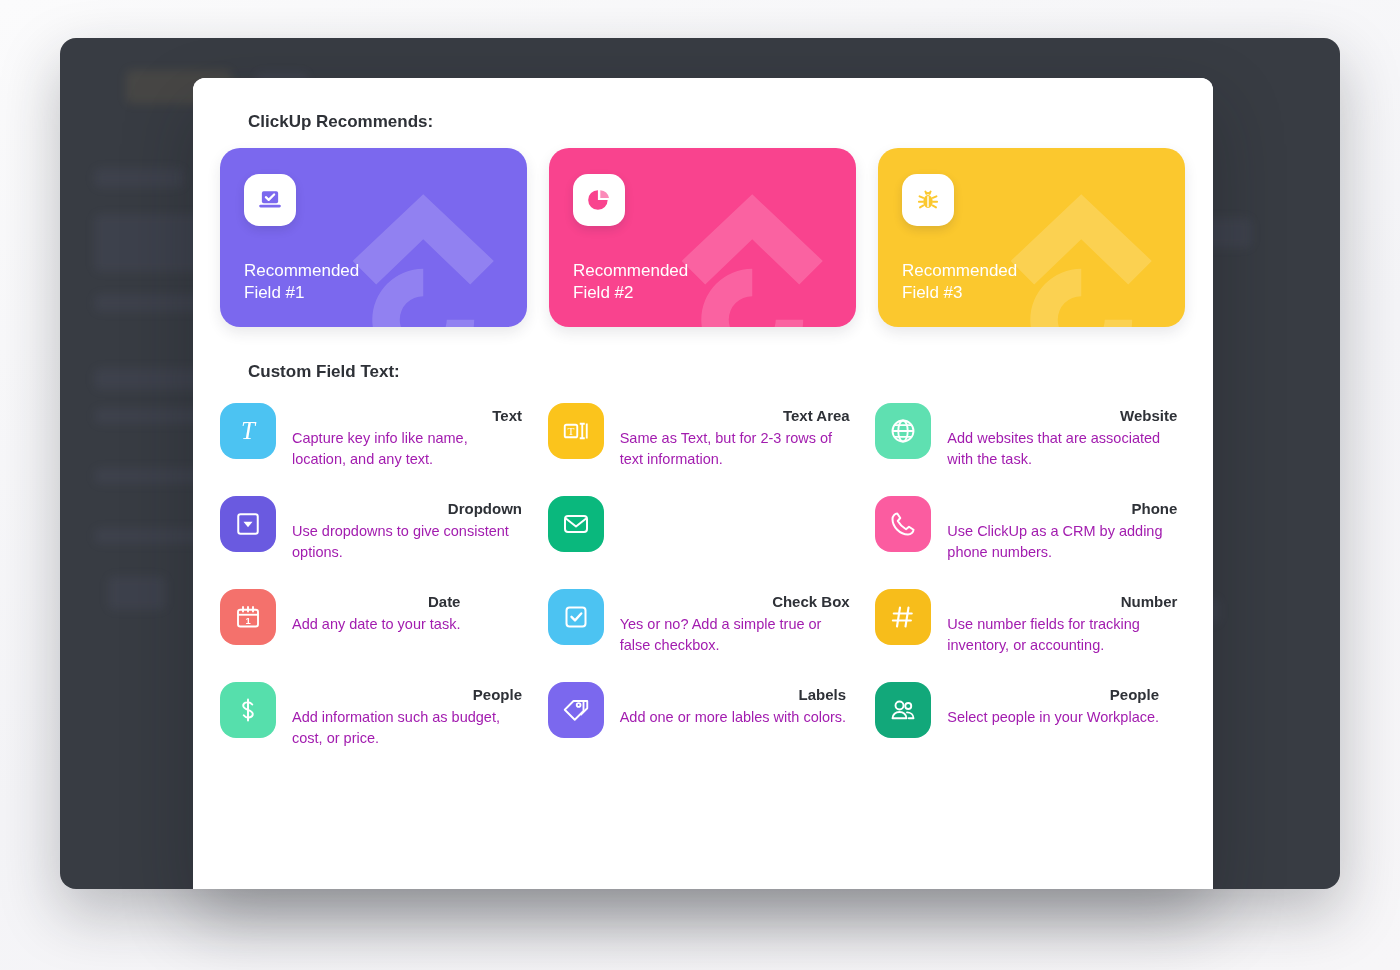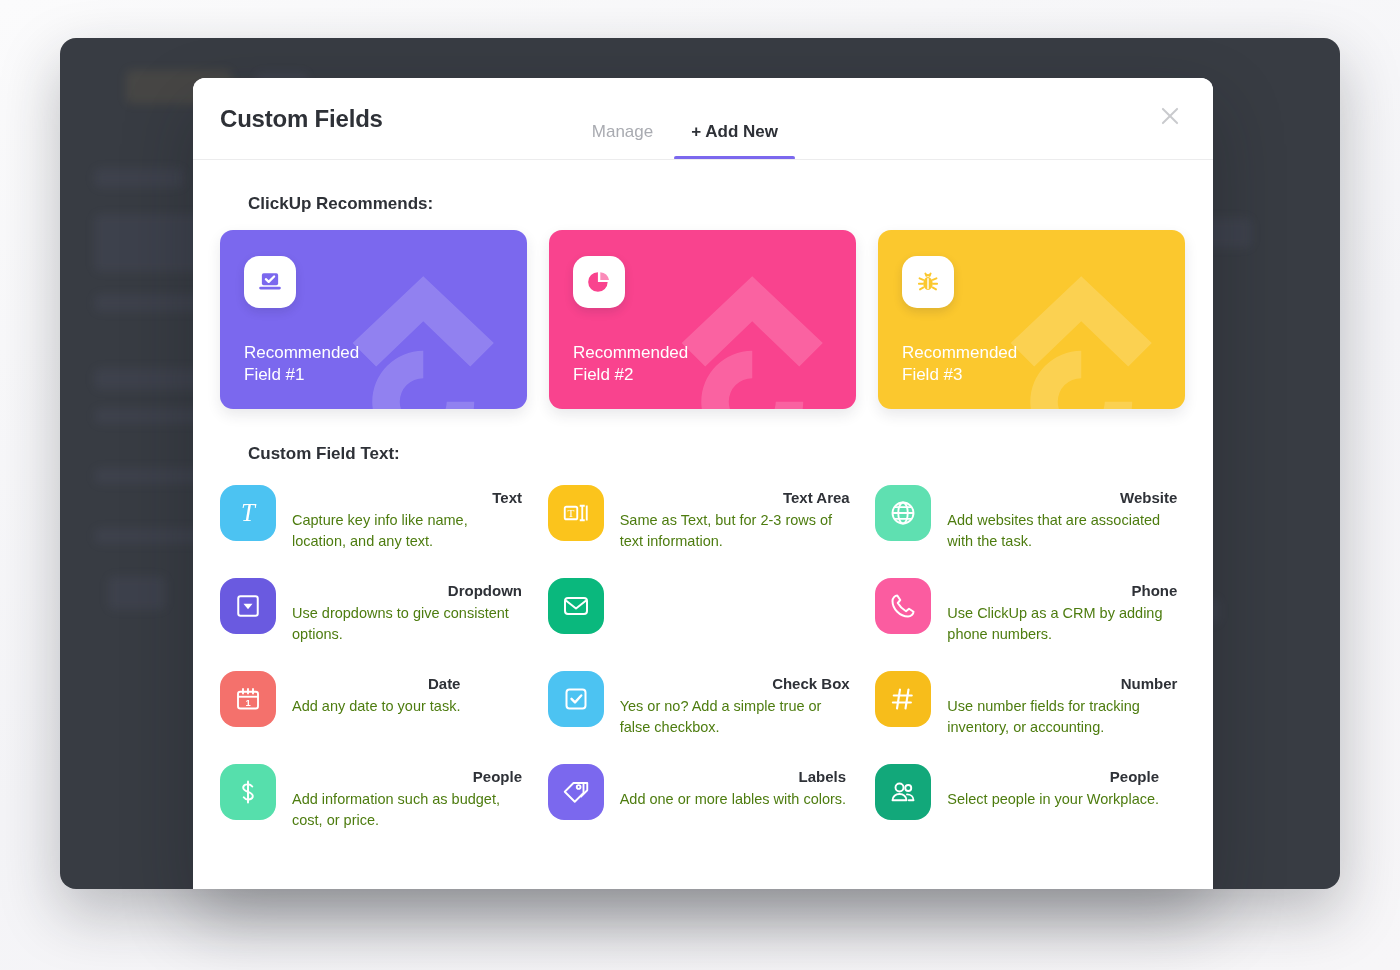--- a/index.html
+++ b/index.html
@@ -139,21 +139,21 @@
   
   .rec-row {
     display: flex;
     gap: 22px;
     margin-bottom: 35px;
   }
   .rec-card {
     position: relative;
     flex: 1 1 0;
     height: 179px;
-    border-radius: 13px;
+    border-radius: 20px;
     overflow: hidden;
     padding: 26px 24px;
     cursor: pointer;
     box-shadow: 0 6px 14px rgba(40,40,60,.10);
   }
   .rec-card .watermark {
     position: absolute;
     right: -6px;
     bottom: -28px;
     width: 196px;
@@ -208,21 +208,21 @@
   .type-text { padding-top: 4px; }
   .type-name {
     font-size: 15px;
     font-weight: bold;
     color: #2e3137;
     margin-bottom: 4px;
     text-align: right;
   }
   .type-desc {
     font-size: 14.5px;
-    color: #4d7c0f;
+    color: #a21caf;
     line-height: 1.48;
     max-width: 230px;
   }
 </style>
 </head>
 <body>
 
 <div id="page">
 
   <div class="app-window">
@@ -236,30 +236,20 @@
     <div class="app-blur-block cool" style="left:34px;  top:370px; width:150px; height:16px;"></div>
     <div class="app-blur-block cool" style="left:34px;  top:430px; width:118px; height:16px;"></div>
     <div class="app-blur-block cool" style="left:34px;  top:490px; width:118px; height:16px;"></div>
     <div class="app-blur-block cool" style="left:48px;  top:538px; width:58px;  height:34px;"></div>
     <div class="app-blur-block cool" style="left:1046px;top:560px; width:114px; height:26px;"></div>
 
   </div>
 
   <div class="modal">
 
-    <div class="modal-header">
-      <div class="modal-title">Custom Fields</div>
-
-      <div class="tabs">
-        <div class="tab">Manage</div>
-        <div class="tab active">+ Add New</div>
-      </div>
-
-      <div class="close-btn"></div>
-    </div>
 
     <div class="modal-body">
 
       <div class="section-heading">ClickUp Recommends:</div>
 
       <div class="rec-row">
 
         <div class="rec-card" style="background:#7b68ee;">
           <svg class="watermark" viewBox="0 0 100 100">
             <path d="M8 52 L44 18 L80 52 L68 64 L44 41 L20 64 Z" fill="#ffffff"></path>

